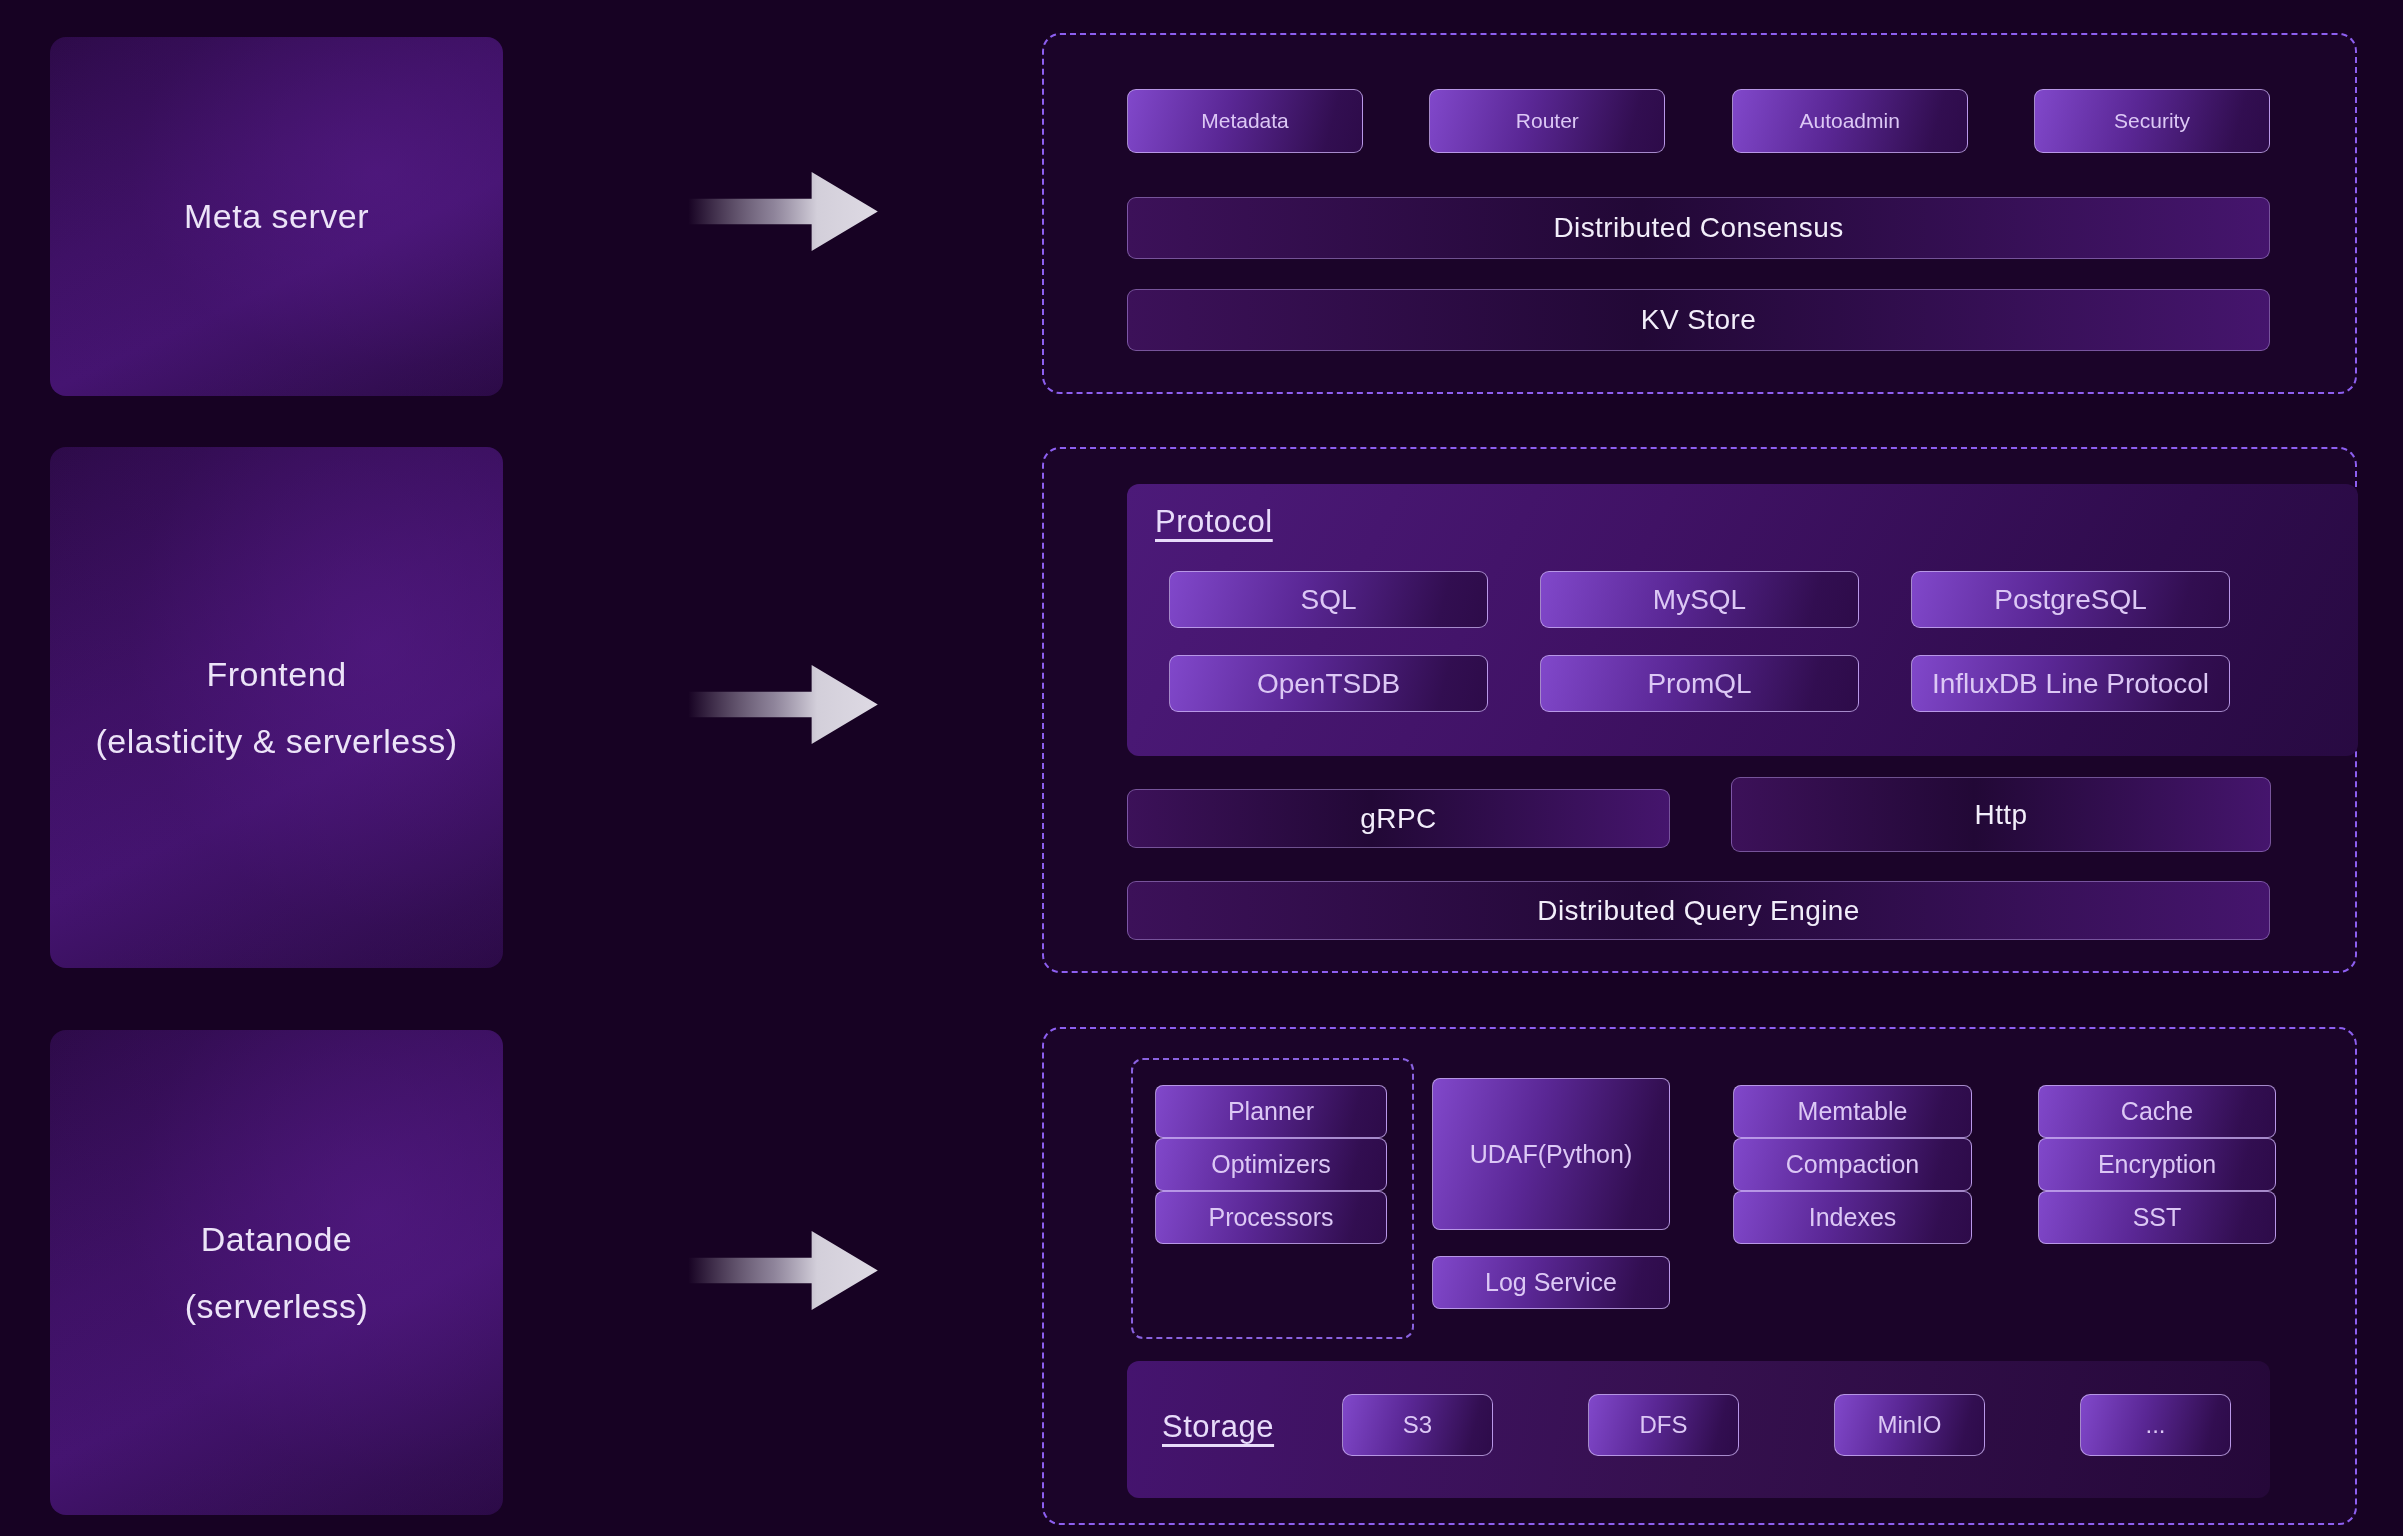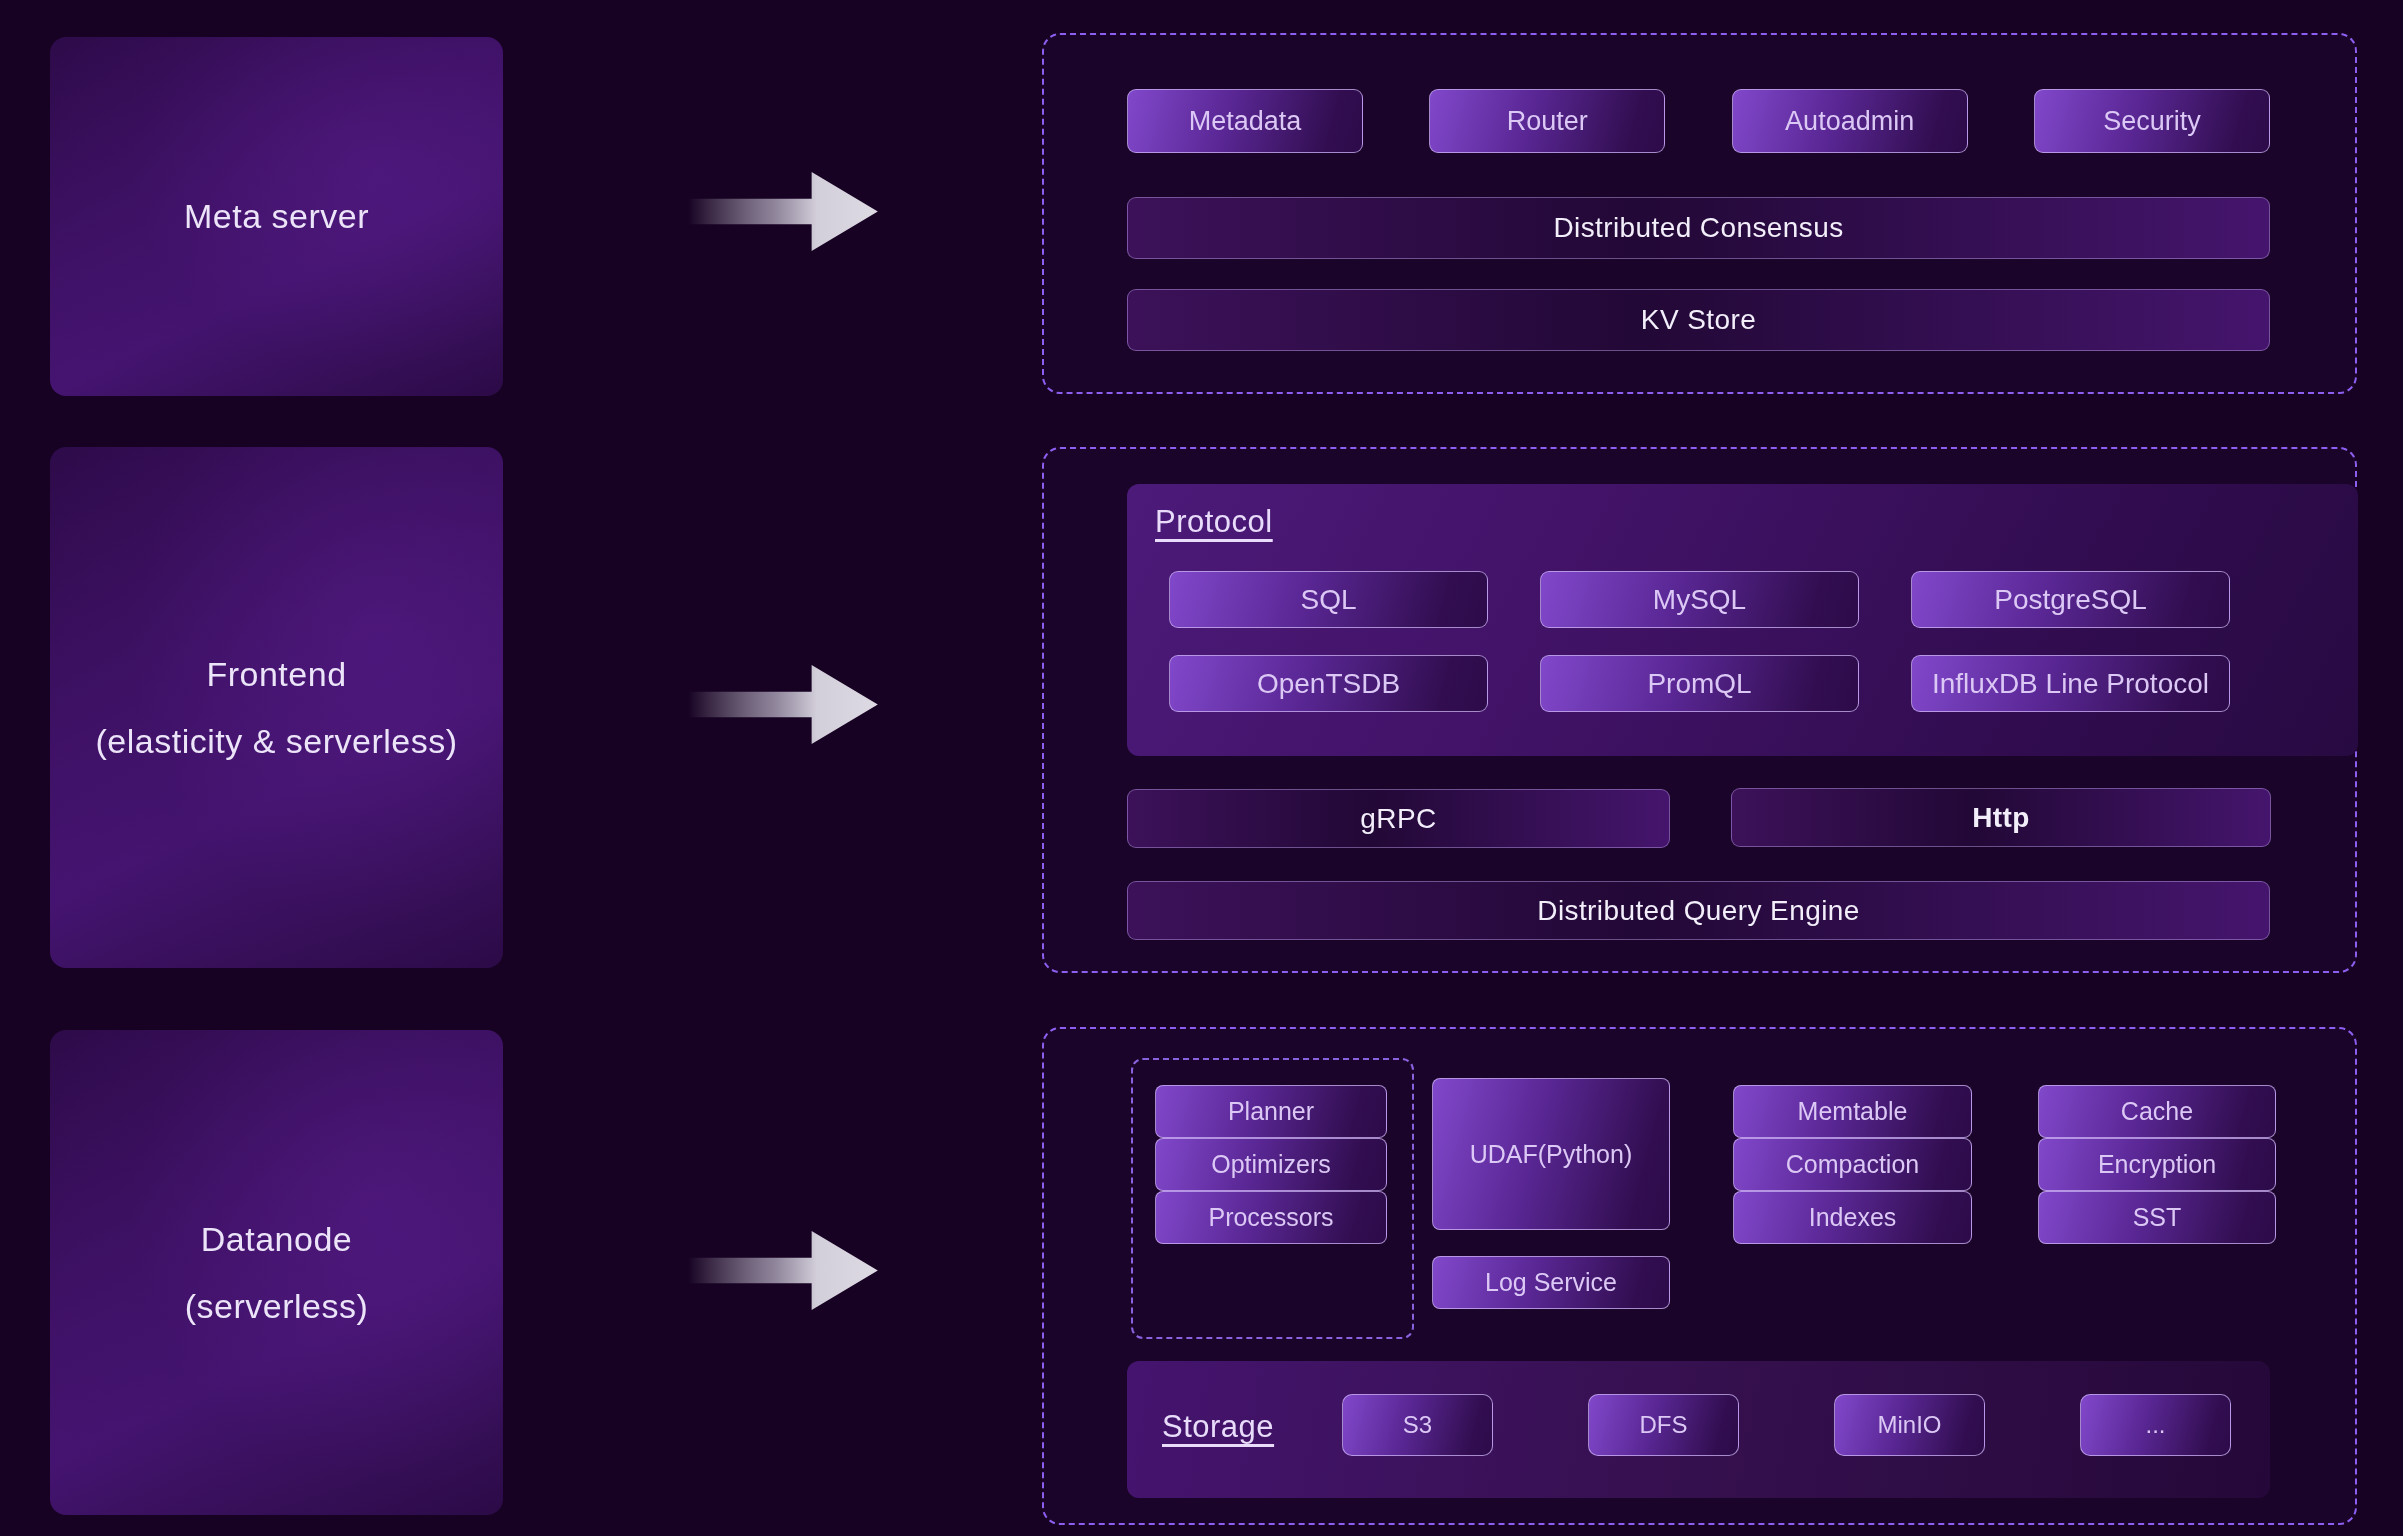--- a/index.html
+++ b/index.html
@@ -93,21 +93,21 @@
 
   
   .chip-row-meta {
     position: absolute;
     left: 83px;
     top: 54px;
     width: 1143px;
     display: flex;
     justify-content: space-between;
   }
-  .chip-row-meta .chip { width: 236px; height: 64px; font-size: 27px; }
+  .chip-row-meta .chip { width: 236px; height: 64px; font-size: 21px; }
   #bar-consensus { left: 83px; top: 162px; width: 1143px; height: 62px; }
   #bar-kvstore   { left: 83px; top: 254px; width: 1143px; height: 62px; }
 
   
   .protocol-panel {
     position: absolute;
     left: 83px;
     top: 35px;
     width: 1231px;
     height: 272px;
@@ -129,21 +129,21 @@
     position: absolute;
     left: 42px;
     width: 1061px;
     display: flex;
     justify-content: space-between;
   }
   #proto-row-1 { top: 87px; }
   #proto-row-2 { top: 171px; }
   .proto-row .chip { width: 319px; height: 57px; font-size: 28px; }
   #bar-grpc   { left: 83px;  top: 340px; width: 543px;  height: 59px; }
-  #bar-http   { left: 687px; top: 339px; width: 540px;  height: 59px; font-weight: bold; }
+  #bar-http   { left: 687px; top: 328px; width: 540px;  height: 75px; }
   #bar-engine { left: 83px;  top: 432px; width: 1143px; height: 59px; }
 
   
   .inner-dashed {
     position: absolute;
     left: 87px;
     top: 29px;
     width: 283px;
     height: 281px;
     border: 2px dashed #8a62e0;

